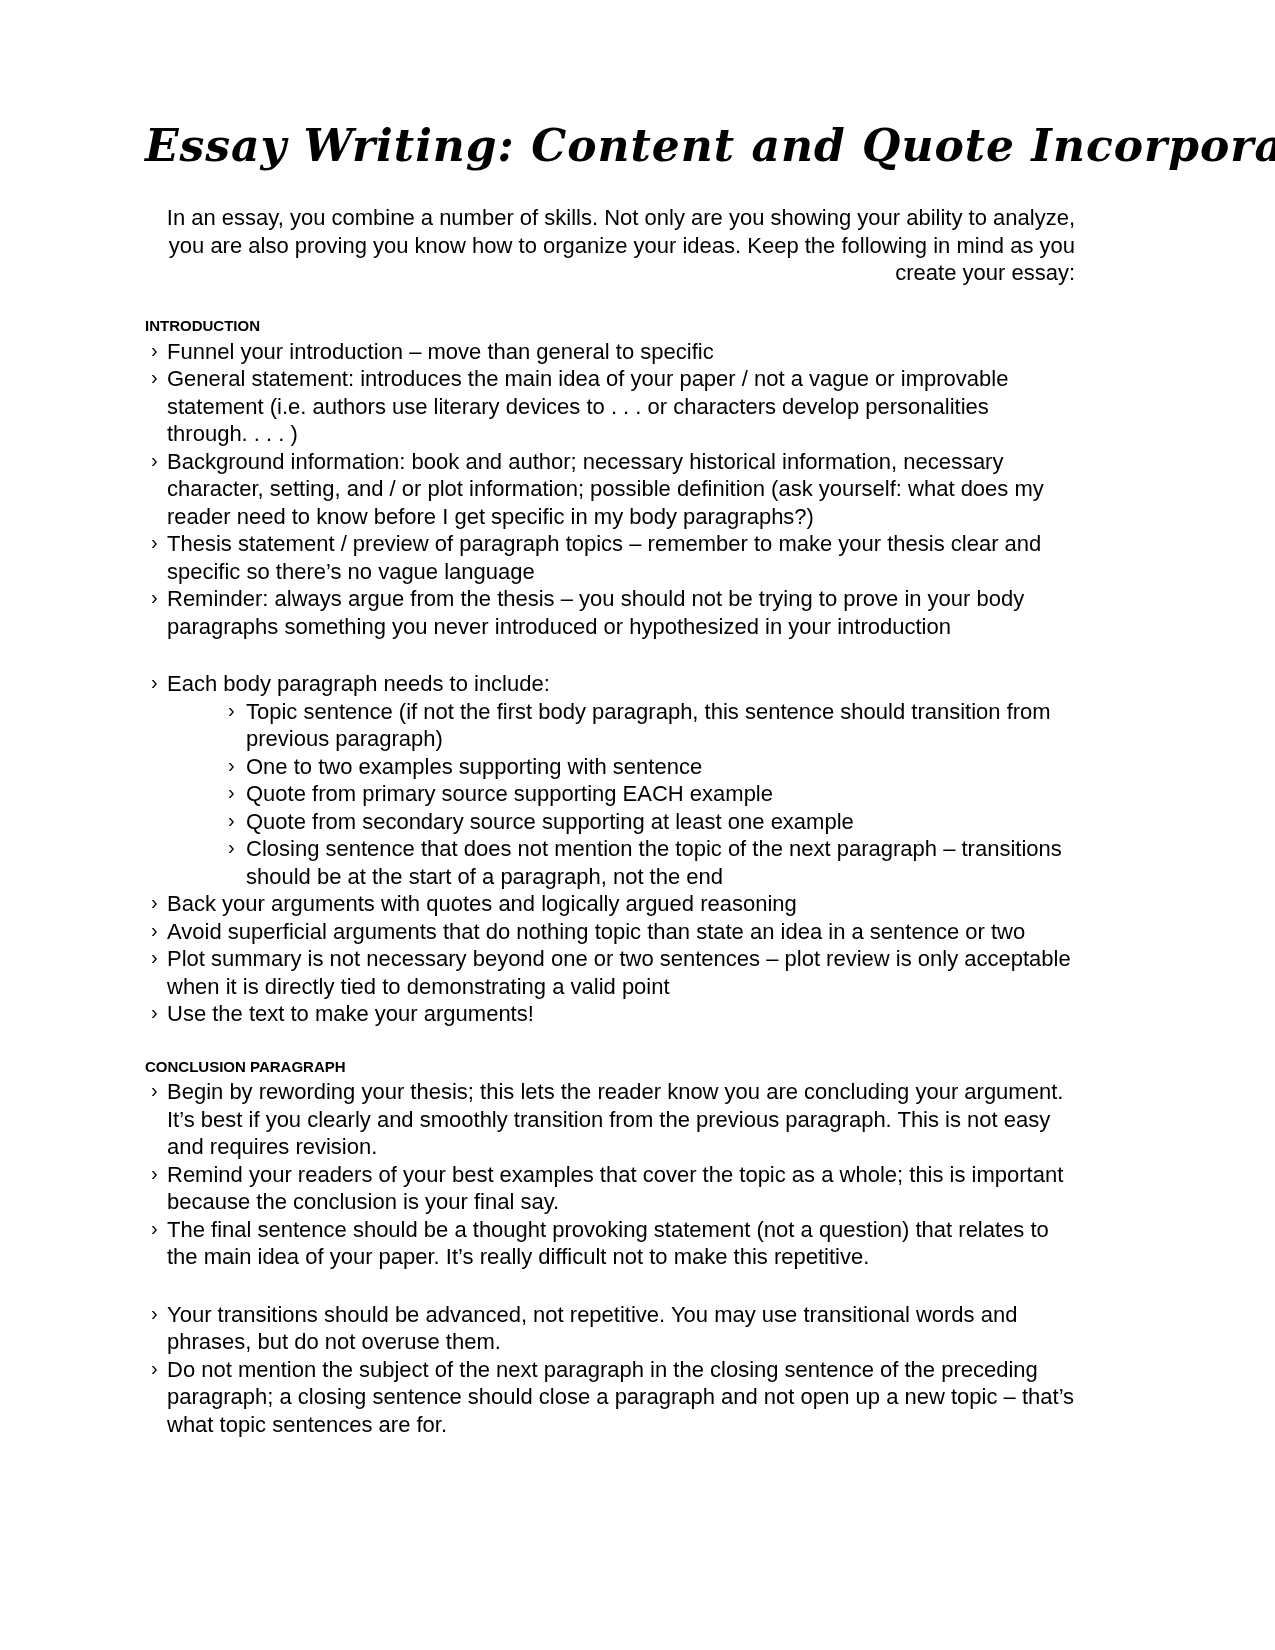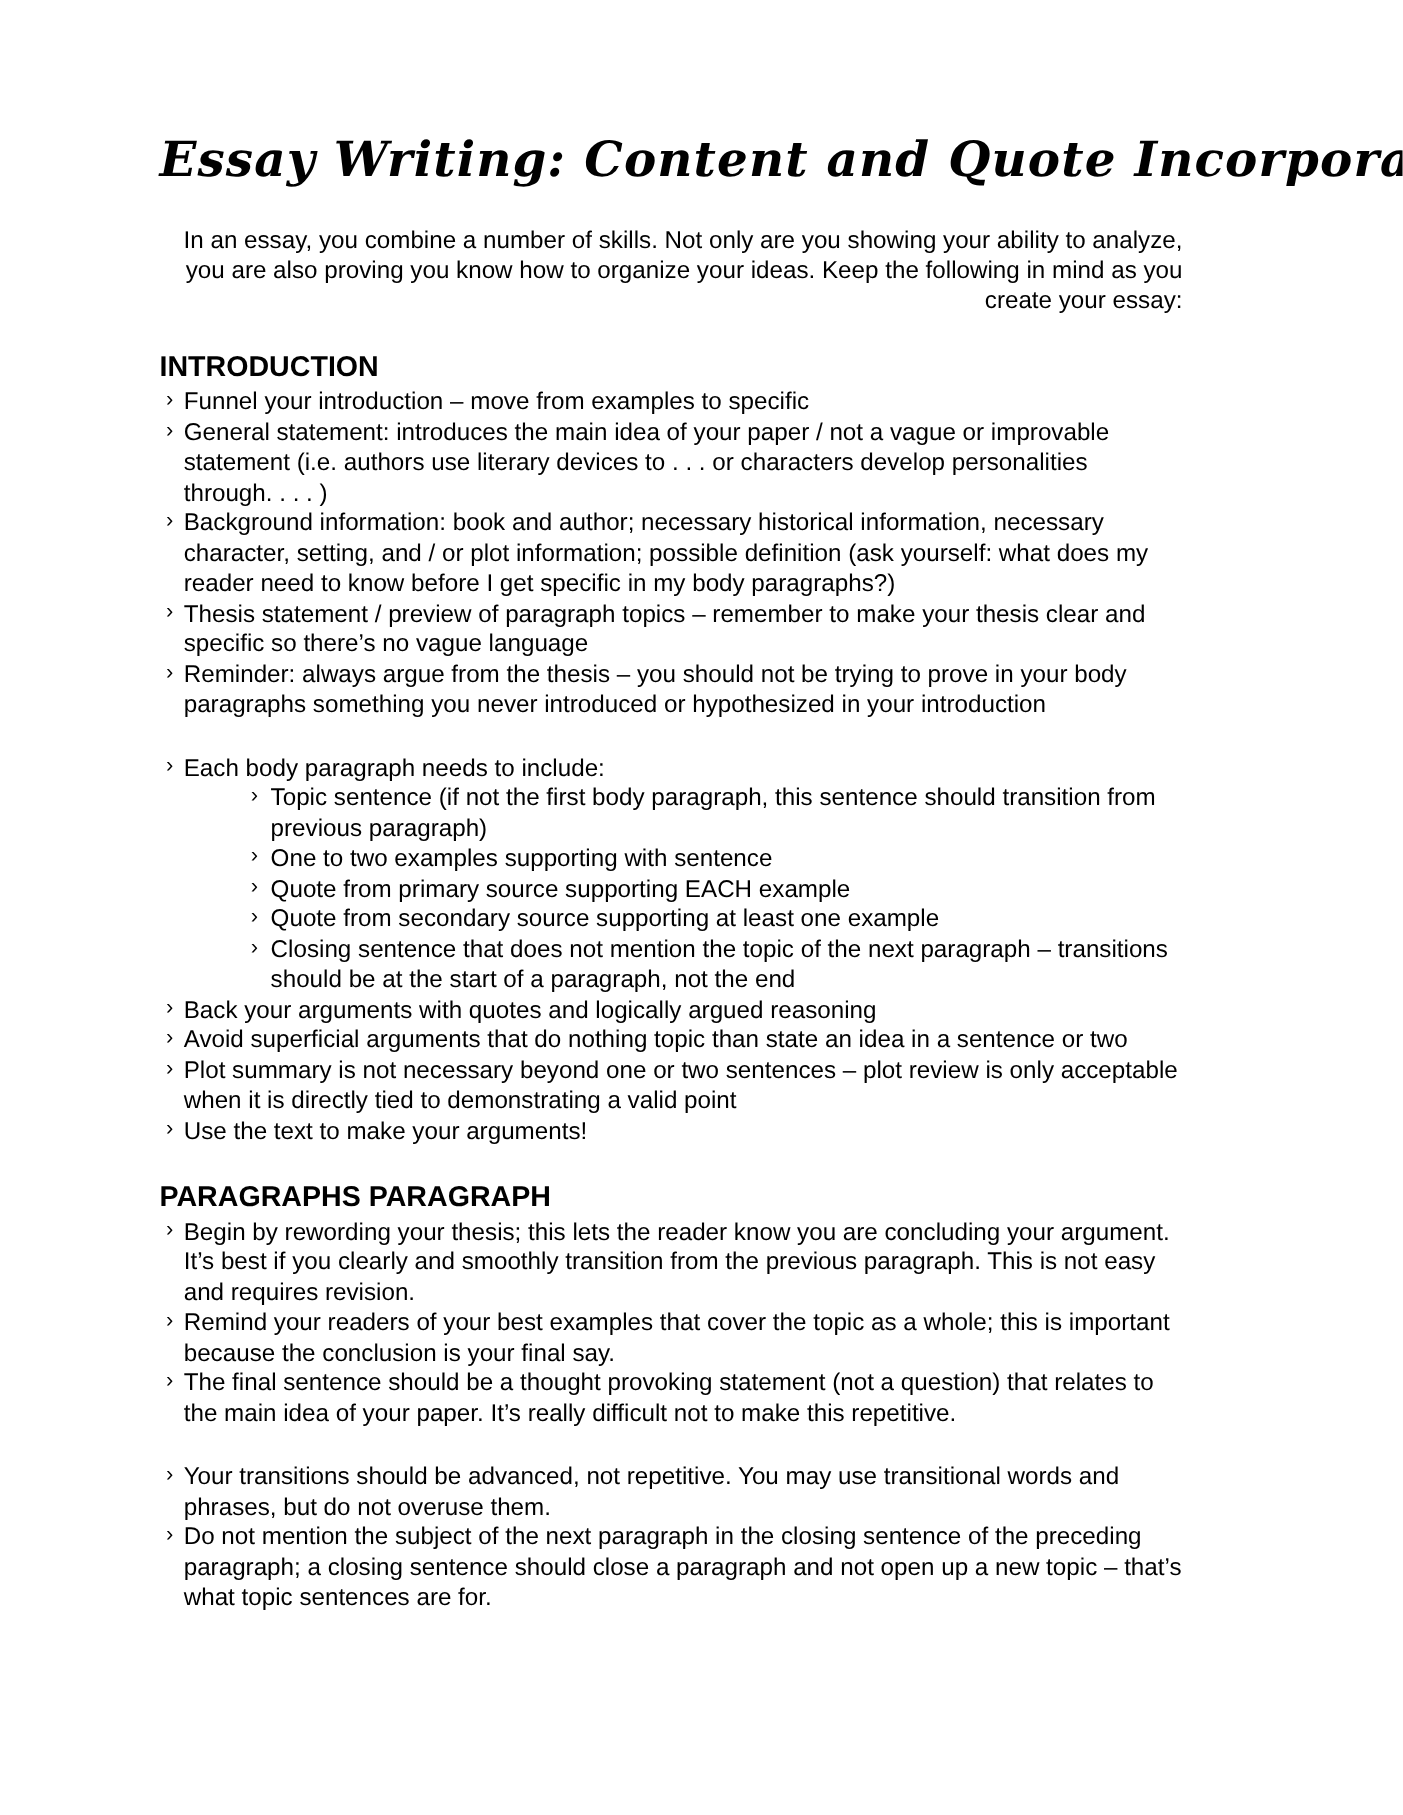--- a/index.html
+++ b/index.html
@@ -23,21 +23,21 @@
     margin: 0 0 34px 0;
     letter-spacing: 1px;
     white-space: nowrap;
   }
   .intro {
     margin: 0 0 30px 0;
     text-align: right;
   }
   .section { margin: 0 0 30px 0; }
   .heading {
-    font-size: 26px;
+    font-size: 15px;
     font-weight: 700;
     margin: 0 0 2px 0;
   }
   .li {
     display: flex;
     align-items: flex-start;
   }
   .li .bu {
     flex: 0 0 22px;
     padding-left: 6px;
@@ -56,21 +56,21 @@
 
   <h1 class="title">Essay Writing: Content and Quote Incorporation</h1>
 
   <p class="intro">In an essay, you combine a number of skills.  Not only are you showing your ability to analyze, you are also proving you know how to organize your ideas.  Keep the following in mind as you create your essay:</p>
 
   <div class="section">
     <h2 class="heading">INTRODUCTION</h2>
 
     <div class="li l1">
       <span class="bu">›</span>
-      <span class="tx"><span>Funnel your introduction – move from examples to specific</span></span>
+      <span class="tx"><span>Funnel your introduction – move than general to specific</span></span>
     </div>
 
     <div class="li l1">
       <span class="bu">›</span>
       <span class="tx"><span>General statement:  introduces the main idea of your paper / not a vague or improvable statement (i.e. </span><span class="it">authors use literary devices to . . .</span><span>  or </span><span class="it">characters develop personalities through. . . .</span><span> )</span></span>
     </div>
 
     <div class="li l1">
       <span class="bu">›</span>
       <span class="tx"><span>Background information: book and author; necessary historical information, necessary character, setting, and / or plot information; possible definition (ask yourself: what does my reader need to know before I get specific in my body paragraphs?)</span></span>
@@ -134,21 +134,21 @@
       <span class="tx"><span>Plot summary is not necessary beyond one or two sentences – plot review is only acceptable when it is directly tied to demonstrating a valid point</span></span>
     </div>
 
     <div class="li l1">
       <span class="bu">›</span>
       <span class="tx"><span>Use the text to make your arguments!</span></span>
     </div>
   </div>
 
   <div class="section">
-    <h2 class="heading">PARAGRAPHS PARAGRAPH</h2>
+    <h2 class="heading">CONCLUSION PARAGRAPH</h2>
 
     <div class="li l1">
       <span class="bu">›</span>
       <span class="tx"><span>Begin by rewording your thesis; this lets the reader know you are concluding your argument.  It’s best if you clearly and smoothly transition from the previous paragraph.  This is not easy and requires revision.</span></span>
     </div>
 
     <div class="li l1">
       <span class="bu">›</span>
       <span class="tx"><span>Remind your readers of your best examples that cover the topic as a whole; this is important because the conclusion is your final say.</span></span>
     </div>

